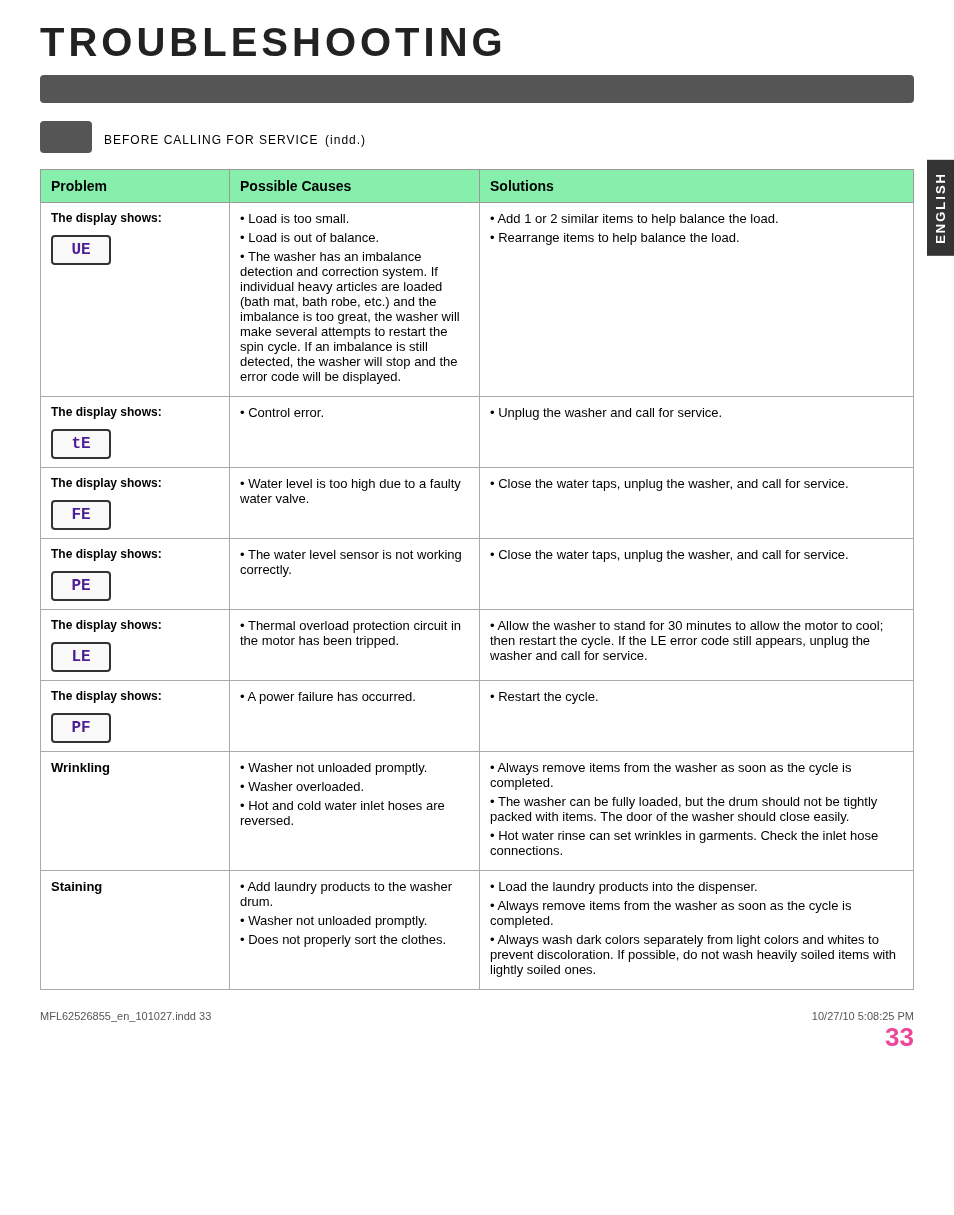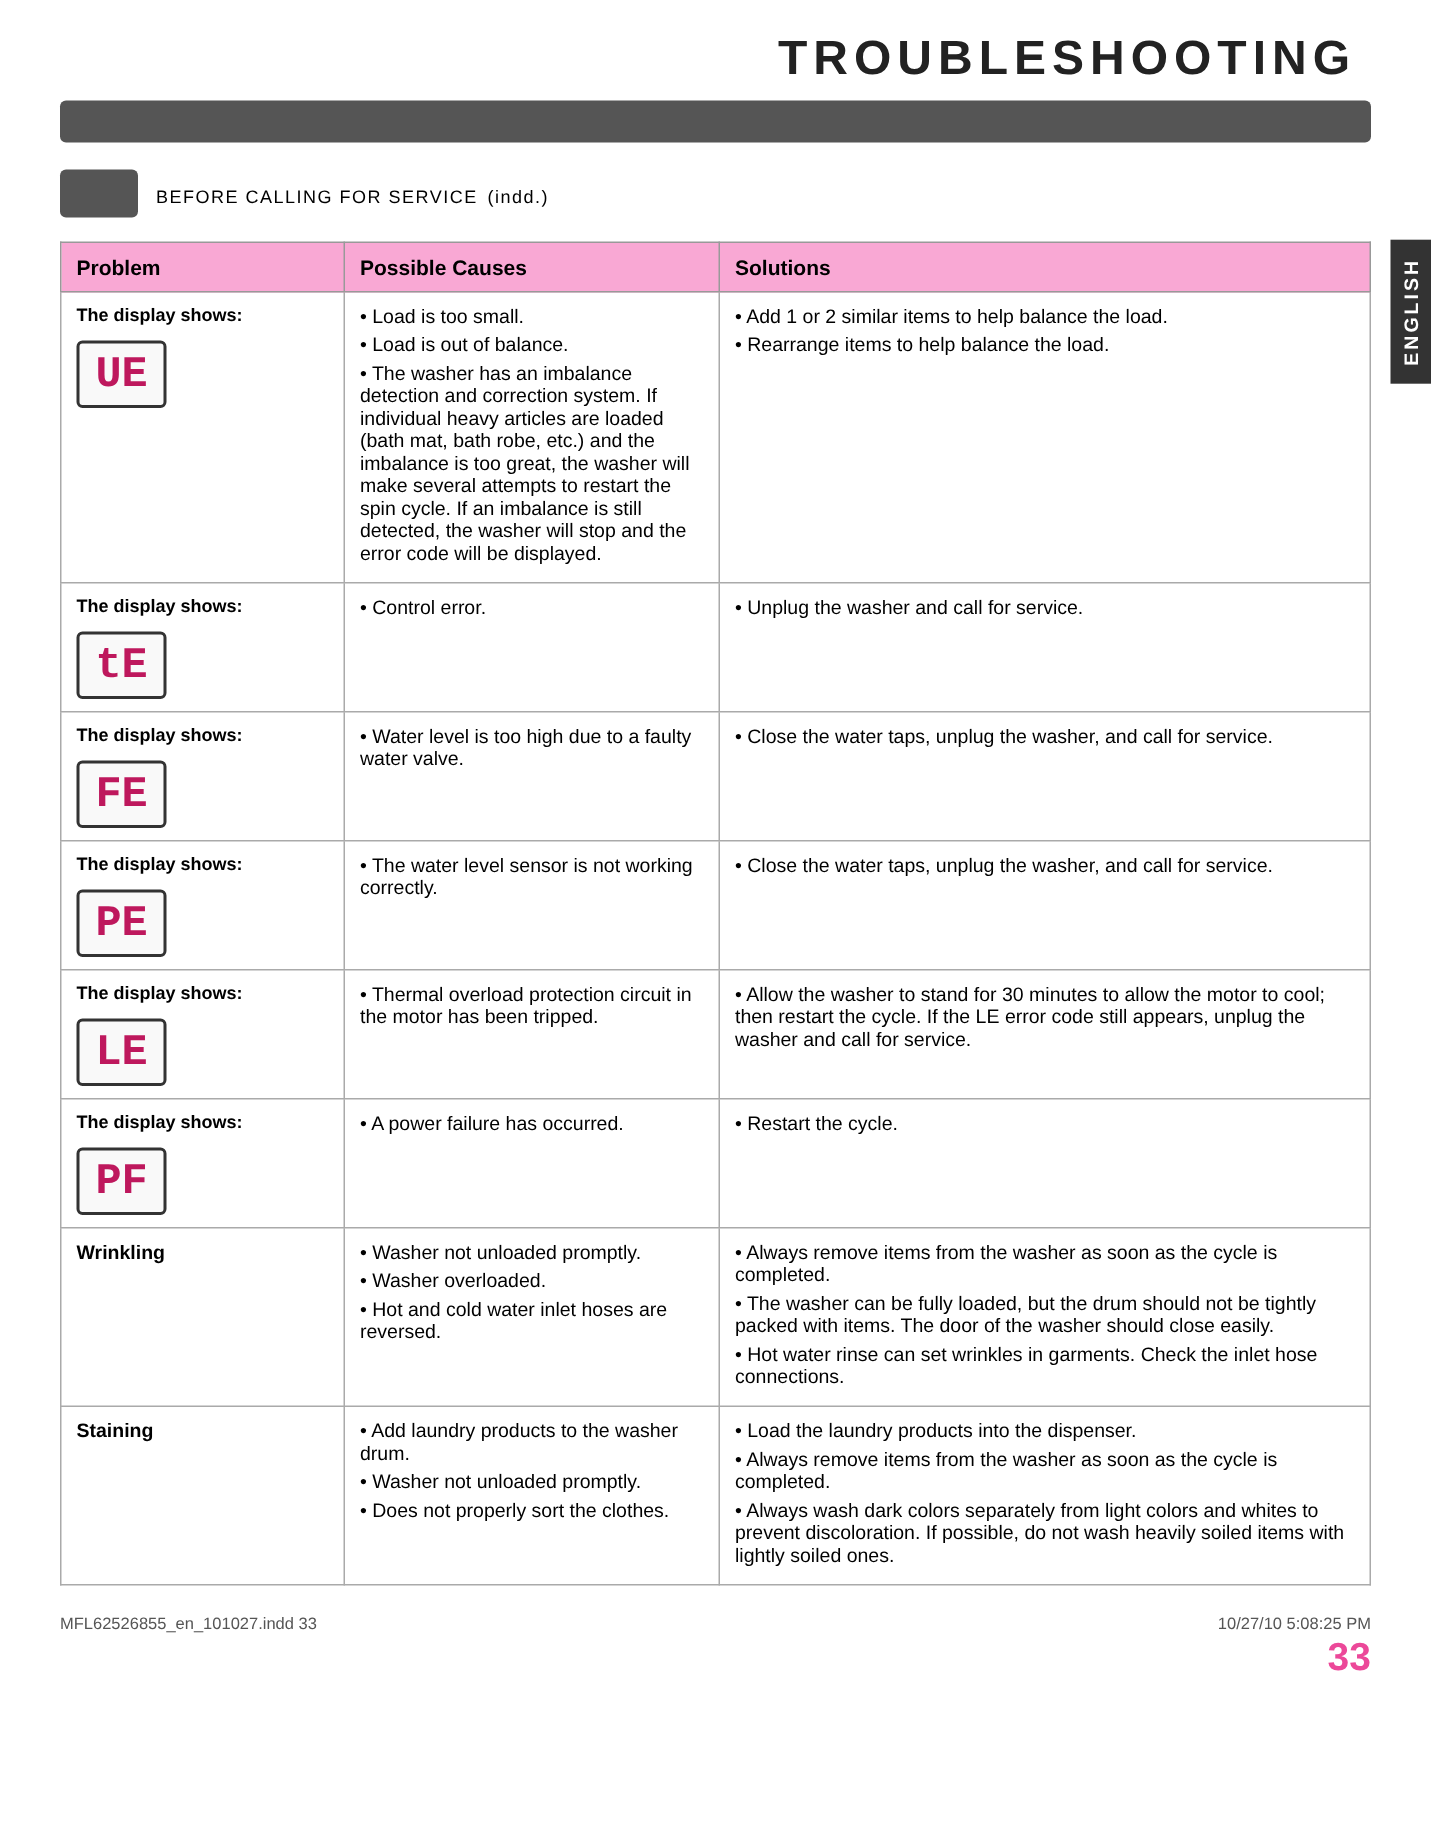--- a/index.html
+++ b/index.html
@@ -6,22 +6,22 @@
     body {
       font-family: Arial, sans-serif;
       background: #fff;
       width: 954px;
       min-height: 1215px;
       position: relative;
       padding: 20px 40px 40px 40px;
     }
 
     .page-title {
-      text-align: right;
-      font-size: 32px;
+      text-align: left;
+      font-size: 40px;
       font-weight: bold;
       letter-spacing: 4px;
       text-transform: uppercase;
       color: #222;
       margin-bottom: 10px;
       padding-right: 10px;
     }
 
     .title-bar {
       background: #555;
@@ -70,21 +70,21 @@
       text-transform: uppercase;
     }
 
     table {
       width: 100%;
       border-collapse: collapse;
       font-size: 13px;
     }
 
     thead th {
-      background: #f9a8d4;
+      background: #86efac;
       border: 1px solid #999;
       padding: 8px 10px;
       text-align: left;
       font-size: 14px;
       font-weight: bold;
     }
 
     td {
       border: 1px solid #aaa;
       padding: 8px 10px;
@@ -100,23 +100,23 @@
       font-weight: bold;
       margin-bottom: 6px;
     }
 
     .display-box {
       display: inline-block;
       border: 2px solid #333;
       border-radius: 4px;
       padding: 4px 10px;
       font-family: 'Courier New', monospace;
-      font-size: 29px;
-      font-weight: bold;
-      color: #be185d;
+      font-size: 16px;
+      font-weight: bold;
+      color: #4c1d95;
       background: #f9f9f9;
       margin-top: 4px;
       min-width: 60px;
       text-align: center;
     }
 
     ul { list-style: disc; padding-left: 0; }
     ul li { list-style: none; padding-left: 0; margin-bottom: 4px; }
     ul li::before { content: "• "; }
 

